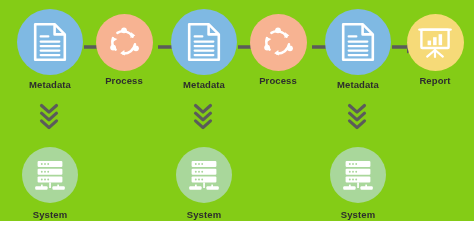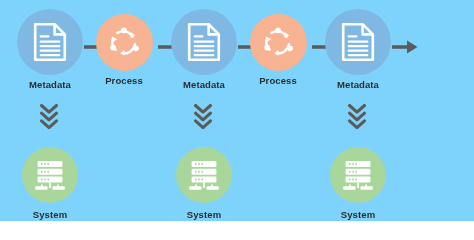--- a/index.html
+++ b/index.html
@@ -8,21 +8,21 @@
     padding: 0;
     background: #ffffff;
   }
   body {
     font-family: "Liberation Sans", sans-serif;
   }
   #diagram-root {
     position: relative;
     width: 474px;
     height: 221px;
-    background: #7dd3fc;
+    background: #84cc16;
     overflow: hidden;
   }
 
   
   .node {
     position: absolute;
     display: flex;
     flex-direction: column;
     align-items: center;
   }
@@ -223,20 +223,41 @@
             <line x1="7.6" y1="24.1" x2="26.4" y2="24.1"></line>
             <line x1="7.6" y1="28.6" x2="26.4" y2="28.6"></line>
             <line x1="7.6" y1="33.1" x2="26.4" y2="33.1"></line>
           </g>
         </svg>
       </span>
     </div>
     <div class="node-label">Metadata</div>
   </div>
 
+  <div class="node" style="left:406.5px;top:13.5px">
+    <div class="node-circle c-report">
+      <span>
+        <svg width="34" height="33" viewBox="0 0 34 33">
+          <rect x="3.4" y="3.6" width="27.2" height="18.4" rx="0.8" fill="none" stroke="#ffffff" stroke-width="2.4"></rect>
+          <line x1="1.4" y1="3.6" x2="32.6" y2="3.6" stroke="#ffffff" stroke-width="2.4" stroke-linecap="round"></line>
+          <g fill="#ffffff">
+            <rect x="9.6" y="14.6" width="3.5" height="4.6"></rect>
+            <rect x="15.1" y="11.2" width="3.5" height="8.0"></rect>
+            <rect x="20.6" y="8.2" width="3.5" height="11.0"></rect>
+          </g>
+          <g stroke="#ffffff" stroke-width="2.2" stroke-linecap="round">
+            <line x1="17.0" y1="22.0" x2="17.0" y2="31.0"></line>
+            <line x1="17.0" y1="24.0" x2="9.2" y2="30.6"></line>
+            <line x1="17.0" y1="24.0" x2="24.8" y2="30.6"></line>
+          </g>
+        </svg>
+      </span>
+    </div>
+    <div class="node-label">Report</div>
+  </div>
 
   <div class="node" style="left:22px;top:147px">
     <div class="node-circle c-system">
       <span>
         <svg width="34" height="34" viewBox="0 0 34 34">
           <g fill="#ffffff">
             <rect x="4.6" y="3.0" width="24.8" height="6.1" rx="1.1"></rect>
             <rect x="4.6" y="10.7" width="24.8" height="6.1" rx="1.1"></rect>
             <rect x="4.6" y="18.4" width="24.8" height="6.1" rx="1.1"></rect>
             <rect x="2.2" y="28.2" width="12.4" height="3.6" rx="1.1"></rect>

